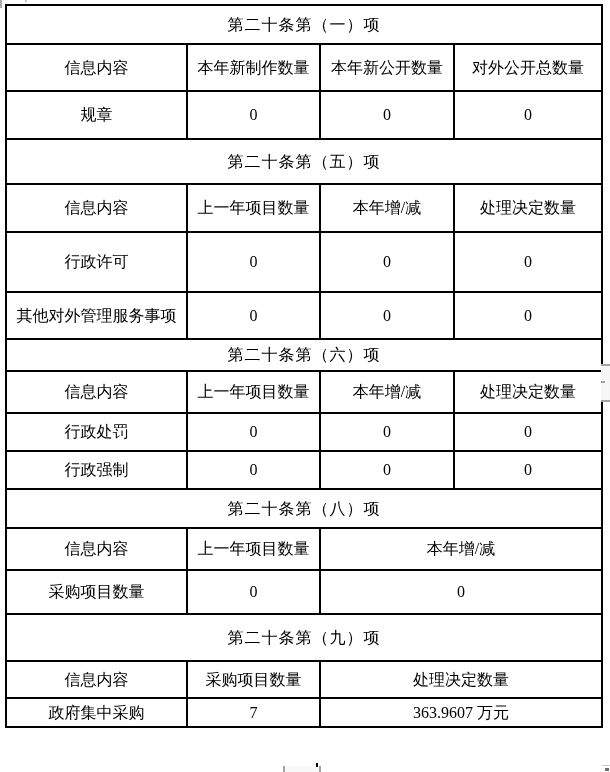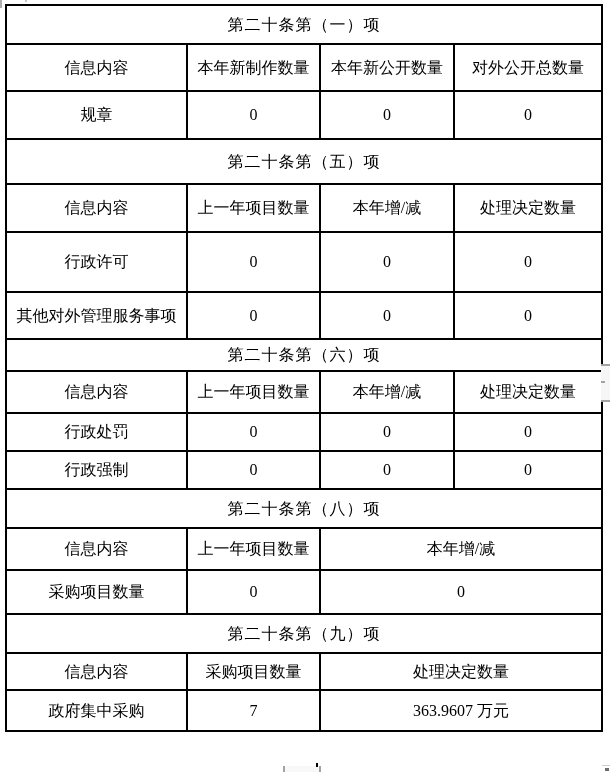--- a/index.html
+++ b/index.html
@@ -147,29 +147,29 @@
         <td>信息内容</td>
         <td>上一年项目数量</td>
         <td colspan="2">本年增/减</td>
       </tr>
       <tr style="height:44px">
         <td>采购项目数量</td>
         <td class="value-cell">0</td>
         <td colspan="2" class="value-cell">0</td>
       </tr>
 
-      <tr style="height:39px">
+      <tr style="height:47px">
         <td colspan="4" class="section-title">第二十条第（九）项</td>
       </tr>
       <tr style="height:37px">
         <td>信息内容</td>
         <td>采购项目数量</td>
         <td colspan="2">处理决定数量</td>
       </tr>
-      <tr style="height:41px">
+      <tr style="height:29px">
         <td>政府集中采购</td>
         <td class="value-cell">7</td>
         <td colspan="2" class="value-cell">363.9607 万元</td>
       </tr>
     </tbody>
   </table>
 
   <div class="tick-a"></div>
   <div class="tick-b"></div>
   <div class="v-thumb">

